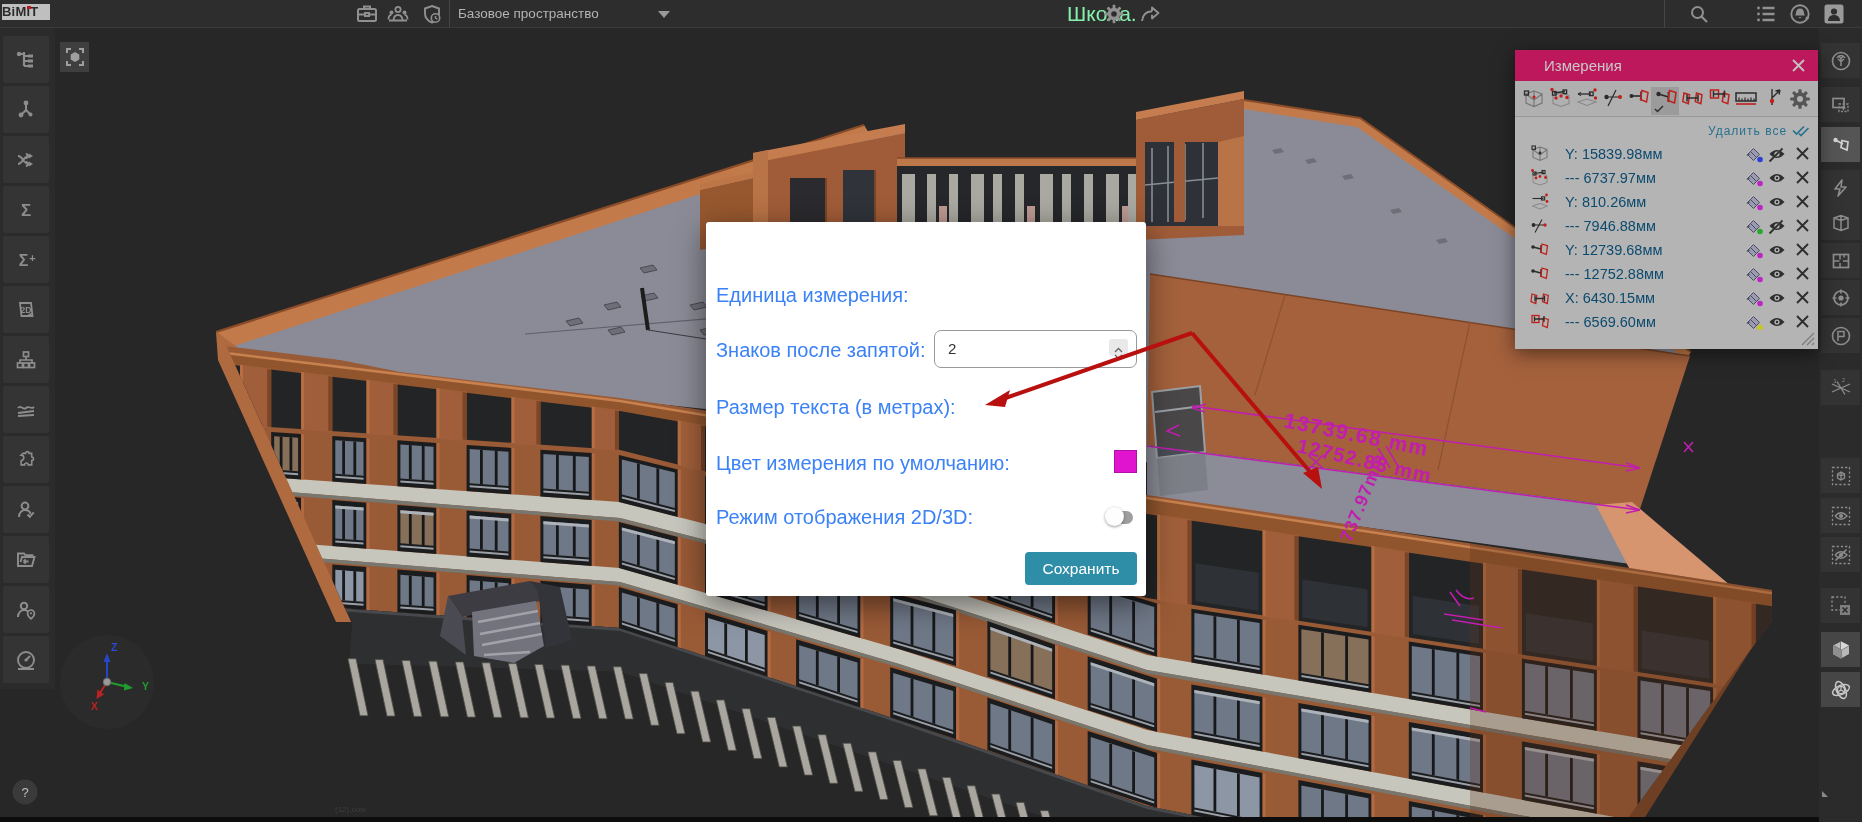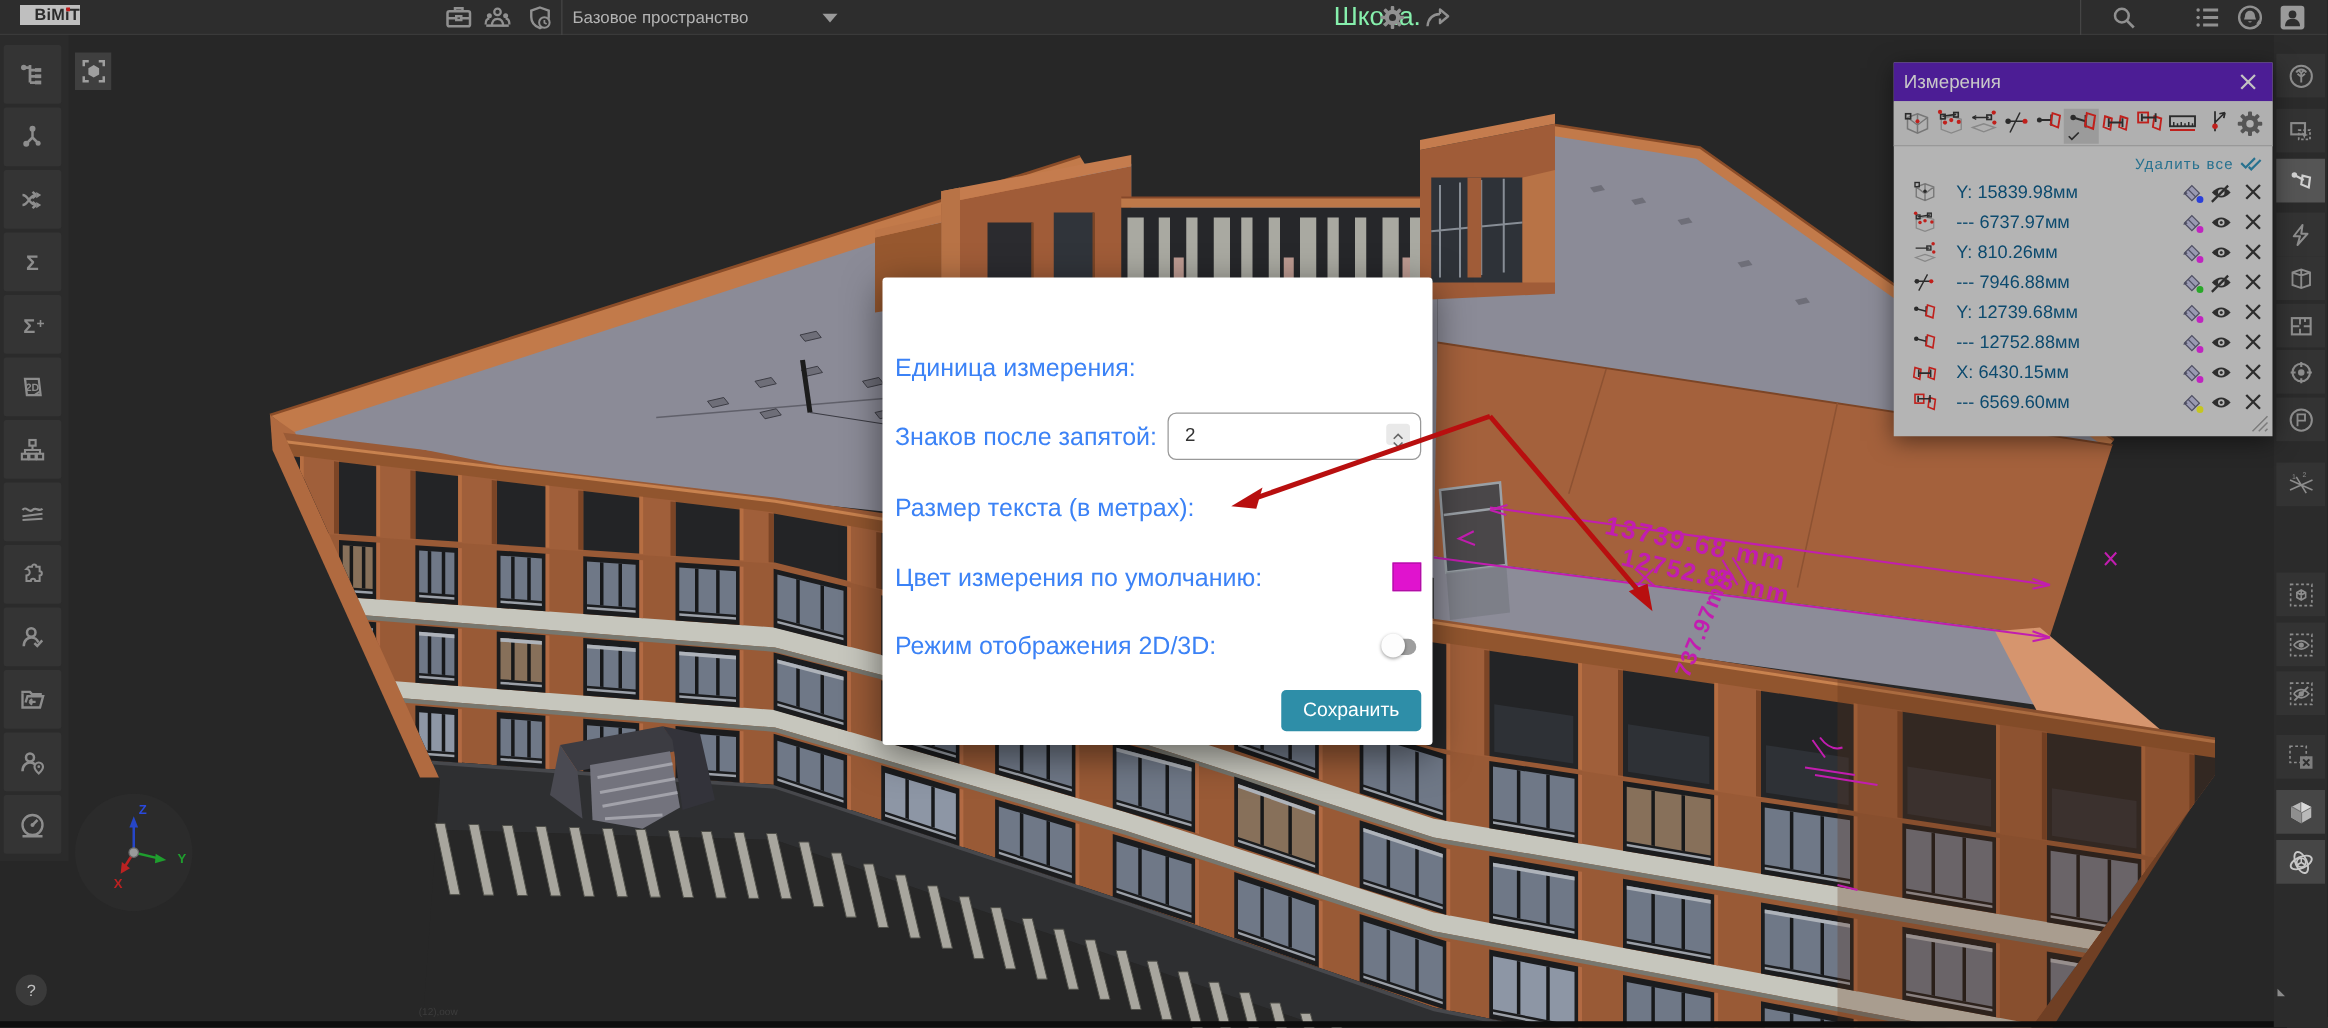--- a/index.html
+++ b/index.html
@@ -1,26 +1,26 @@
 <!DOCTYPE html>
 <html><head><meta charset="utf-8"><style>
 
 *{margin:0;padding:0;box-sizing:border-box}
 html,body{width:1862px;height:822px;overflow:hidden;background:#272727;font-family:"Liberation Sans",sans-serif}
 #root{position:absolute;left:0;top:0;width:1862px;height:822px;overflow:hidden}
 .abs{position:absolute}
 #topbar{left:0;top:0;width:1862px;height:28px;background:#2d2d2d;border-bottom:1px solid #3a3a3a;z-index:30}
-#logo{left:16px;top:4px;width:48px;height:16px;background:#bfbfbf;color:#2b2b2b;font-weight:bold;font-size:13px;line-height:15px;text-align:right;letter-spacing:0.2px}
+#logo{left:2px;top:4px;width:48px;height:16px;background:#bfbfbf;color:#2b2b2b;font-weight:bold;font-size:13px;line-height:15px;text-align:left;letter-spacing:0.2px}
 .tbtxt{color:#b3b3b3;font-size:13.5px;line-height:28px}
 #lsb{left:0;top:28px;width:55px;height:661px;background:#2b2b2b;z-index:20}
 .lbtn{position:absolute;left:3px;width:46px;height:47px;background:#343434;border-radius:2px;display:flex;align-items:center;justify-content:center}
 #rsb{left:1819px;top:28px;width:43px;height:794px;background:#2b2b2b;z-index:20}
 .rbtn{position:absolute;left:2px;width:39px;height:35px;background:#333333;display:flex;align-items:center;justify-content:center}
 #panel{left:1515px;top:50px;width:303px;height:299px;background:#b4b4b4;z-index:40;box-shadow:0 4px 18px rgba(0,0,0,.5)}
-#phead{left:0;top:0;width:100%;height:31px;background:#4c1d95;color:#c9c9c9;font-size:15px;line-height:31px;padding-left:8px}
+#phead{left:0;top:0;width:100%;height:31px;background:#be185d;color:#c9c9c9;font-size:15px;line-height:31px;padding-left:29px}
 #ptool{left:0;top:31px;width:100%;height:36px;background:#b0b0b0;border-bottom:1px solid #999}
 .prow{position:absolute;left:0;width:100%;height:24px}
 .prtxt{position:absolute;left:50px;top:4px;font-size:14.5px;color:#0c4a6e}
 #dialog{left:706px;top:222px;width:440px;height:374px;background:#fff;border-radius:3px;z-index:50;box-shadow:0 8px 30px rgba(0,0,0,.5)}
 #dhead{left:0;top:0;width:100%;height:35px;background:#4a4a4a;border-radius:3px 3px 0 0;color:#fafafa;font-size:15.5px;line-height:35px;padding-left:16px}
 .dlabel{position:absolute;left:10px;font-size:20px;color:#3b82f6}
 .dinput{position:absolute;left:228px;width:203px;height:38px;border:1.5px solid #999;border-radius:7px;font-size:15px;color:#333;line-height:36px;padding-left:13px;background:#fff}
 #savebtn{left:319px;top:330px;width:112px;height:33px;background:#2e8ea8;border-radius:4px;color:#fff;font-size:15.5px;line-height:33px;text-align:center}
 #arrows{left:0;top:0;width:1862px;height:822px;z-index:60;pointer-events:none}
 

